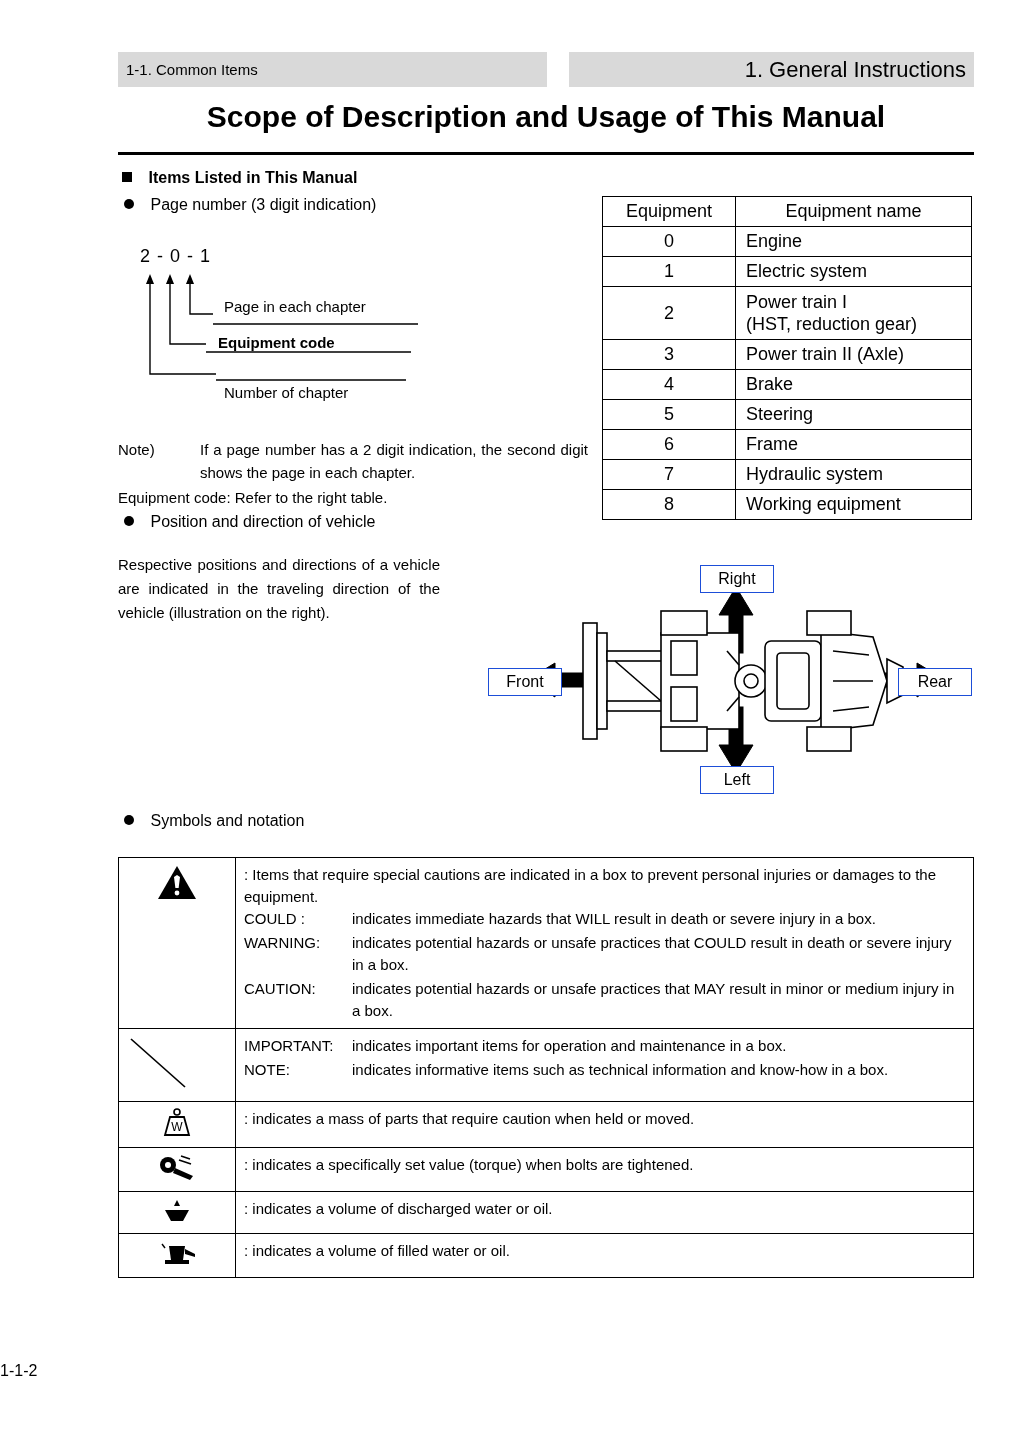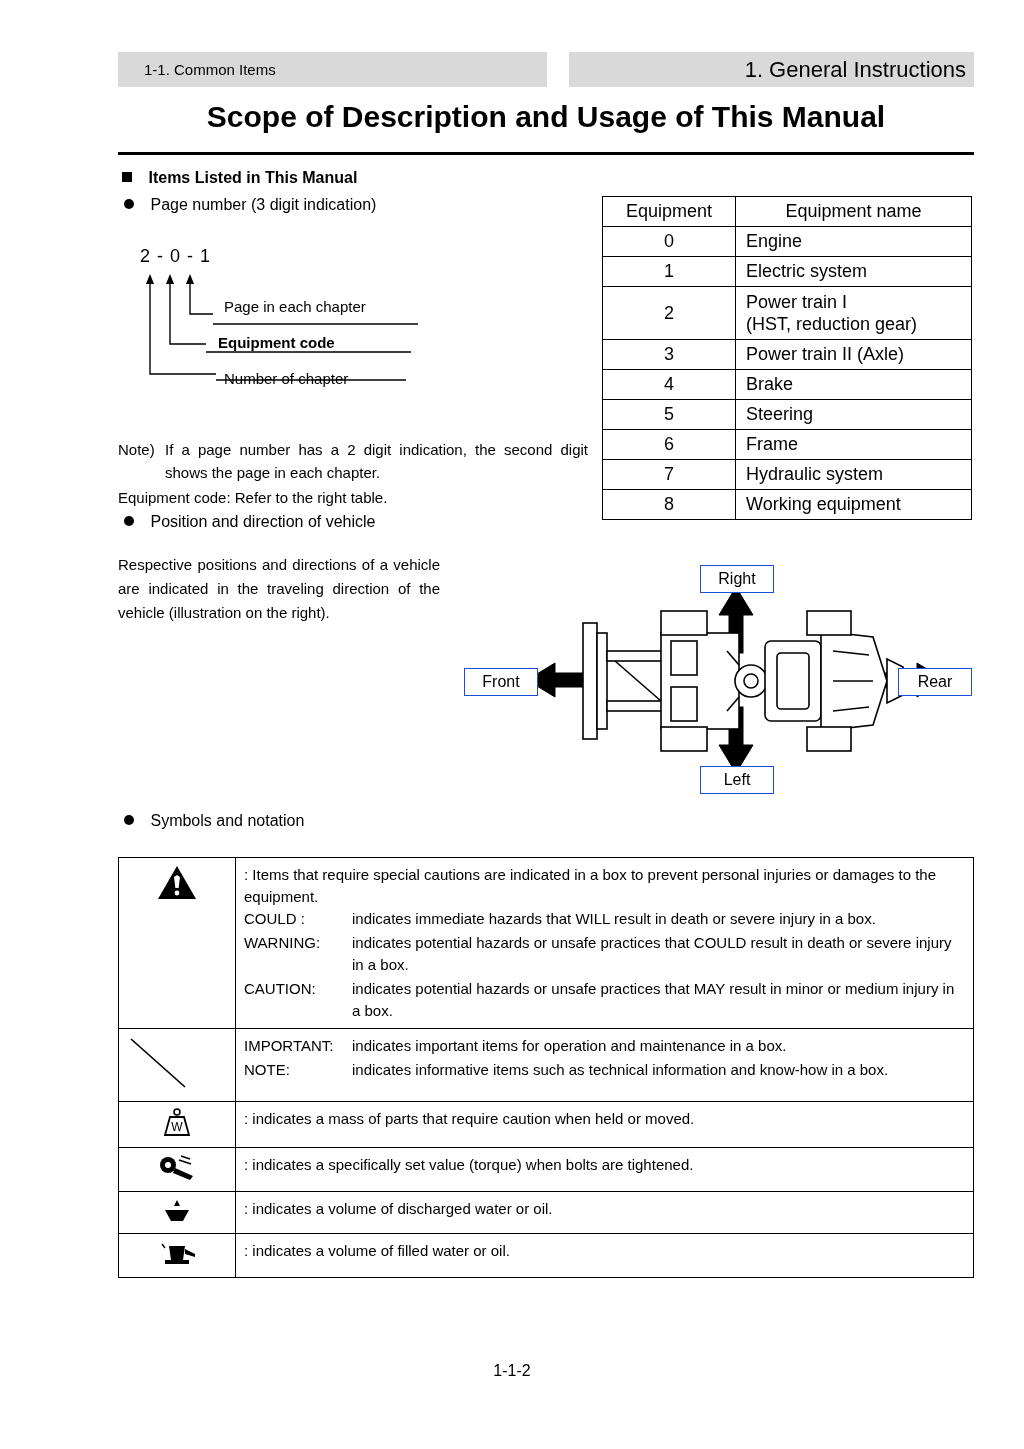--- a/index.html
+++ b/index.html
@@ -28,21 +28,21 @@
     left: 118px;
     top: 52px;
     width: 856px;
     height: 35px;
     background: #d9d9d9;
     display: flex;
     align-items: center;
   }
   .header-left {
     font-size: 15px;
-    padding-left: 26px;
+    padding-left: 8px;
     color: #000;
     white-space: nowrap;
   }
   .header-sep {
     position: absolute;
     left: 428px;
     top: 0;
     width: 22px;
     height: 35px;
     background: #ffffff;
@@ -132,21 +132,21 @@
   .note-block {
     position: absolute;
     left: 118px;
     top: 438px;
     width: 470px;
     font-size: 15px;
     line-height: 23px;
   }
   .note-word { position: absolute; left: 0; top: 0; }
   .note-body {
-    margin-left: 47px;
+    margin-left: 82px;
     text-align: justify;
     text-justify: inter-word;
   }
   .note-line2 { margin-left: 0; margin-top: 2px; }
 
   
   .equip-table {
     position: absolute;
     left: 602px;
     top: 196px;
@@ -224,21 +224,20 @@
   .sym-text-cell { line-height: 22px; }
   .slash-cell { position: relative; height: 60px; }
   .slash-cell svg { position: absolute; left: 0; top: 0; }
 
   
   .footer {
     position: absolute;
     left: 0;
     top: 1362px;
     width: 1024px;
-    text-align: center;
     font-size: 16px;
   }
 </style>
 </head>
 <body>
 
 <div class="page">
 
   <div class="header">
     <div class="header-left">1-1. Common Items</div>
@@ -273,21 +272,21 @@
 
     <path d="M52,38 L52,78 L88,78" stroke="#000" stroke-width="1.4" fill="none"></path>
     <path d="M88,86 L293,86" stroke="#000" stroke-width="1.4" fill="none"></path>
 
     <path d="M32,38 L32,108 L98,108" stroke="#000" stroke-width="1.4" fill="none"></path>
     <path d="M98,114 L288,114" stroke="#000" stroke-width="1.4" fill="none"></path>
   </svg>
 
   <div class="pn-label" style="left:224px; top:298px;">Page in each chapter</div>
   <div class="pn-label" style="left:218px; top:334px;font-weight:bold;">Equipment code</div>
-  <div class="pn-label" style="left:224px; top:370px;text-align:right;">Number of chapter</div>
+  <div class="pn-label" style="left:224px; top:384px;text-align:right;">Number of chapter</div>
 
   <div class="note-block">
     <div style="position:relative;">
       <span class="note-word">Note)</span>
       <div class="note-body">If a page number has a 2 digit indication, the second digit shows the page in each chapter.</div>
     </div>
     <div class="note-line2">Equipment code: Refer to the right table.</div>
   </div>
 
   <table class="equip-table">
@@ -390,21 +389,21 @@
       <path d="M378,156 L414,152" fill="none"></path>
 
       <rect x="352" y="56" width="44" height="24"></rect>
       <rect x="352" y="172" width="44" height="24"></rect>
 
       <path d="M432,104 L448,112 L448,140 L432,148 Z"></path>
     </g>
   </svg>
 
   <div class="dirbox" style="left:700px; top:565px;">Right</div>
-  <div class="dirbox" style="left:464px; top:668px;">Front</div>
+  <div class="dirbox" style="left:488px; top:668px;">Front</div>
   <div class="dirbox" style="left:898px; top:668px;">Rear</div>
   <div class="dirbox" style="left:700px; top:766px;">Left</div>
 
   <div class="bullet-rd" style="left:124px; top:812px;">
     <span>Symbols and notation</span>
   </div>
 
   <table class="sym-table">
     <tbody>
 

